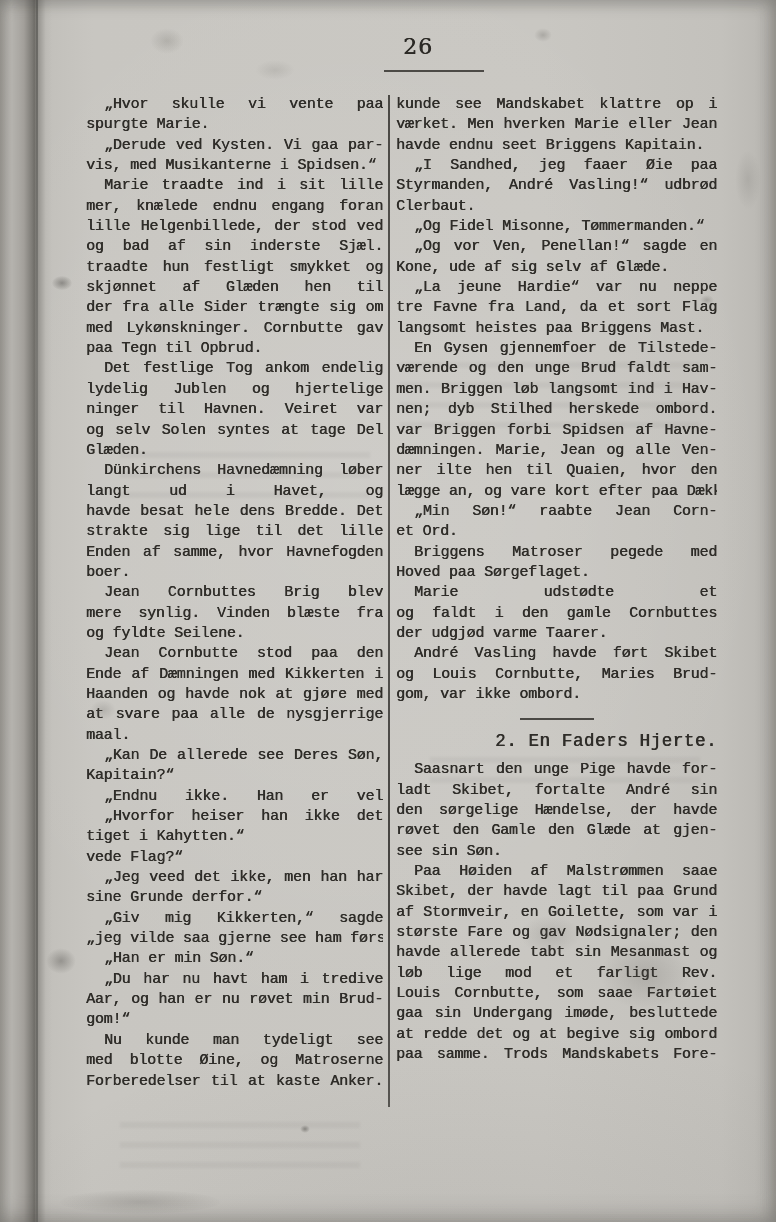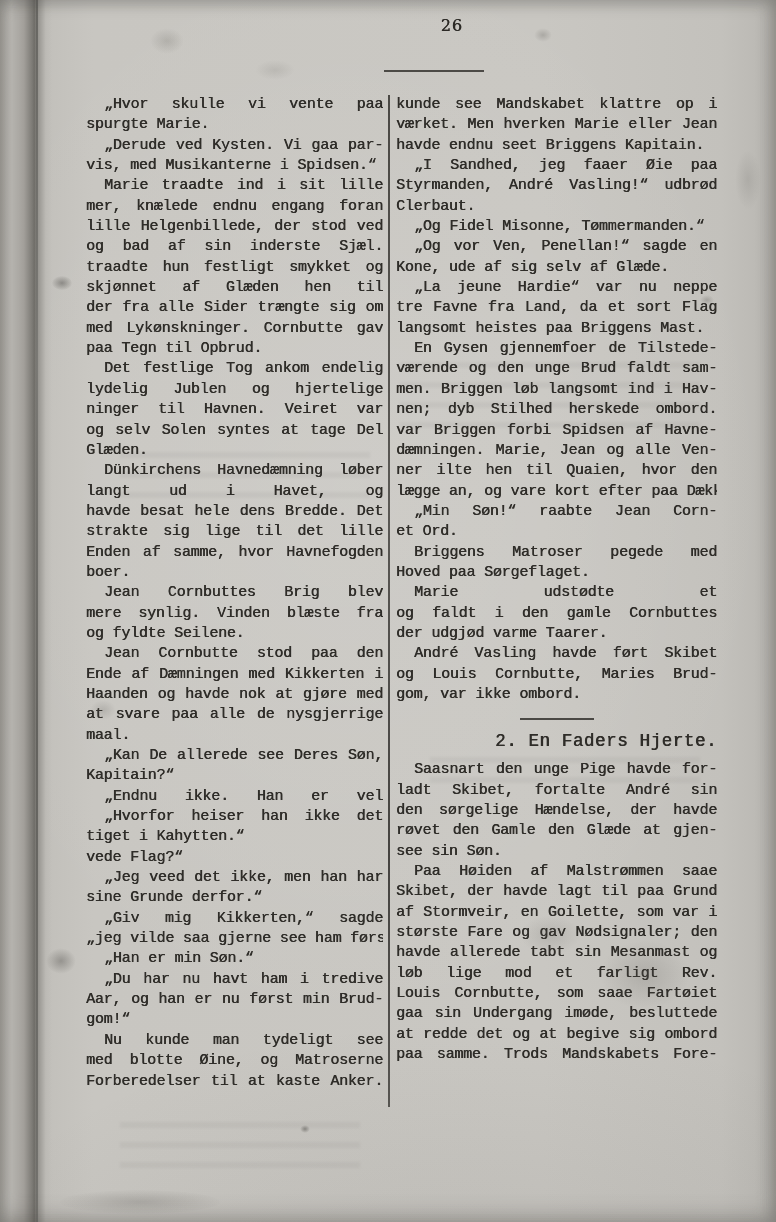--- a/index.html
+++ b/index.html
@@ -11,22 +11,22 @@
            linear-gradient(90deg,#b4b2ad 0,#c2c0bb 6%,#c8c6c1 12%,#c9c7c2 70%,#c3c1bc 93%,#b8b6b1 100%);
          color:#2f2d29;}
   
   .gutter{position:absolute;left:0;top:0;width:52px;height:100%;
           background:linear-gradient(90deg,#a8a6a1 0,#b9b7b2 22%,#a29f9a 46%,#7c7a75 62%,#6f6d68 66%,#989691 74%,#bcbab5 88%,rgba(200,198,193,0) 100%);}
   .gutter-line{position:absolute;left:36px;top:0;width:2px;height:100%;
           background:linear-gradient(180deg,#5f5e5a,#767571 30%,#5a5955 60%,#6d6c68);opacity:.8;}
   .edge-shadow{position:absolute;inset:0;pointer-events:none;
           box-shadow:inset 0 6px 14px rgba(80,78,74,.25), inset 0 -10px 18px rgba(80,78,74,.22), inset -8px 0 14px rgba(80,78,74,.18);}
   
-  .pagenum{position:absolute;left:403px;top:16px;width:60px;text-align:right;
-           font-size:16px;letter-spacing:1px;color:#2c2a26;text-shadow:.4px 0 0 #2c2a26;}
+  .pagenum{position:absolute;left:403px;top:34px;width:60px;text-align:left;
+           font-size:22px;letter-spacing:1px;color:#2c2a26;text-shadow:.4px 0 0 #2c2a26;}
   .pagenum-rule{position:absolute;left:384px;top:70px;width:100px;height:2px;background:#4c4a46;}
   
   .col{position:absolute;top:95px;font-size:15px;line-height:20.35px;letter-spacing:-.2px;
        text-shadow:.45px 0 0 currentColor;font-family:Liberation Mono, monospace;}
   #col-left{left:86px;width:297px;}
   #col-right{left:396px;width:321px;}
   .line{height:20.35px;overflow:hidden;white-space:nowrap;}
   .line.j{text-align:justify;text-align-last:justify;white-space:normal;}
   .line.ind{padding-left:18px;}
   .divider{position:absolute;left:388px;top:95px;width:2px;height:1012px;
@@ -112,21 +112,21 @@
       <div class="line j ind">„Endnu ikke. Han er vel beskjæf-</div>
       <div class="line j ind">„Hvorfor heiser han ikke det trefar-</div>
       <div class="line last">tiget i Kahytten.“</div>
       <div class="line last">vede Flag?“</div>
       <div class="line j ind">„Jeg veed det ikke, men han har vel</div>
       <div class="line last">sine Grunde derfor.“</div>
       <div class="line j ind">„Giv mig Kikkerten,“ sagde Marie,</div>
       <div class="line last">„jeg vilde saa gjerne see ham først.“</div>
       <div class="line last ind">„Han er min Søn.“</div>
       <div class="line j ind">„Du har nu havt ham i tredive</div>
-      <div class="line j">Aar, og han er nu først min Brud-</div>
+      <div class="line j">Aar, og han er nu røvet min Brud-</div>
       <div class="line last">gom!“</div>
       <div class="line j ind">Nu kunde man tydeligt see Skibet</div>
       <div class="line j">med blotte Øine, og Matroserne gjorde</div>
       <div class="line j">Forberedelser til at kaste Anker.  Man</div>
     </div>
 
   <div class="col" id="col-right">
     <div id="right-part1">
         <div class="line j">kunde see Mandskabet klattre op i Toug-</div>
         <div class="line j">værket. Men hverken Marie eller Jean</div>

